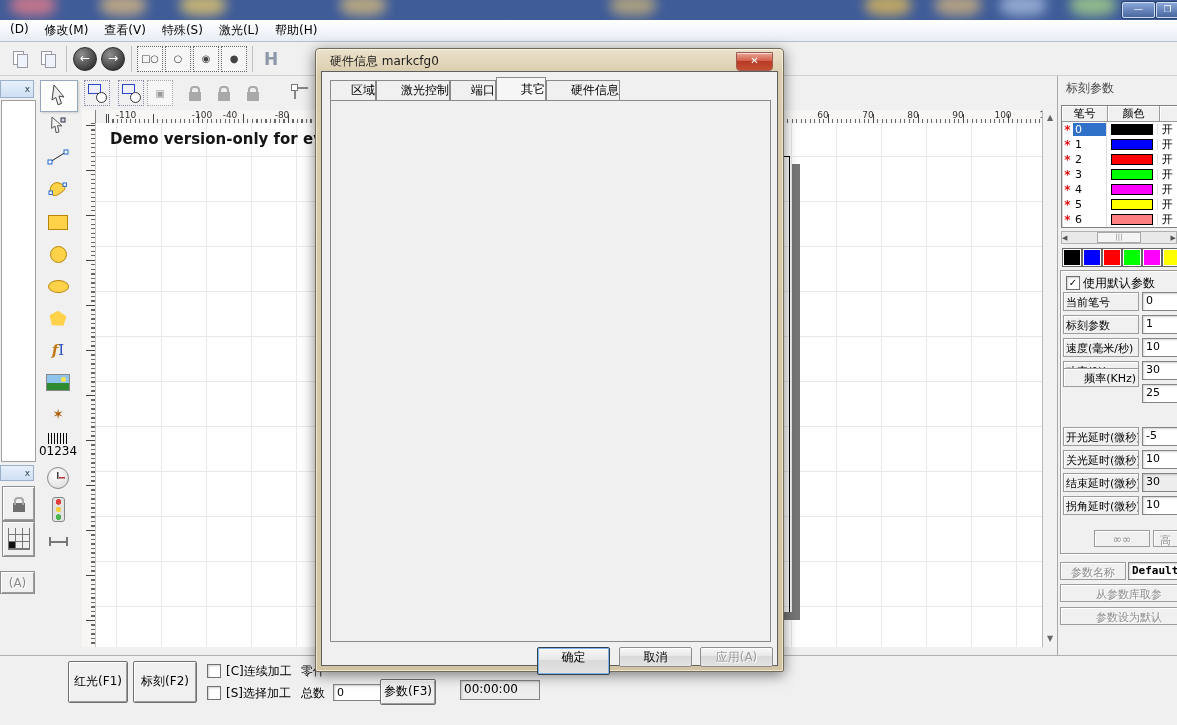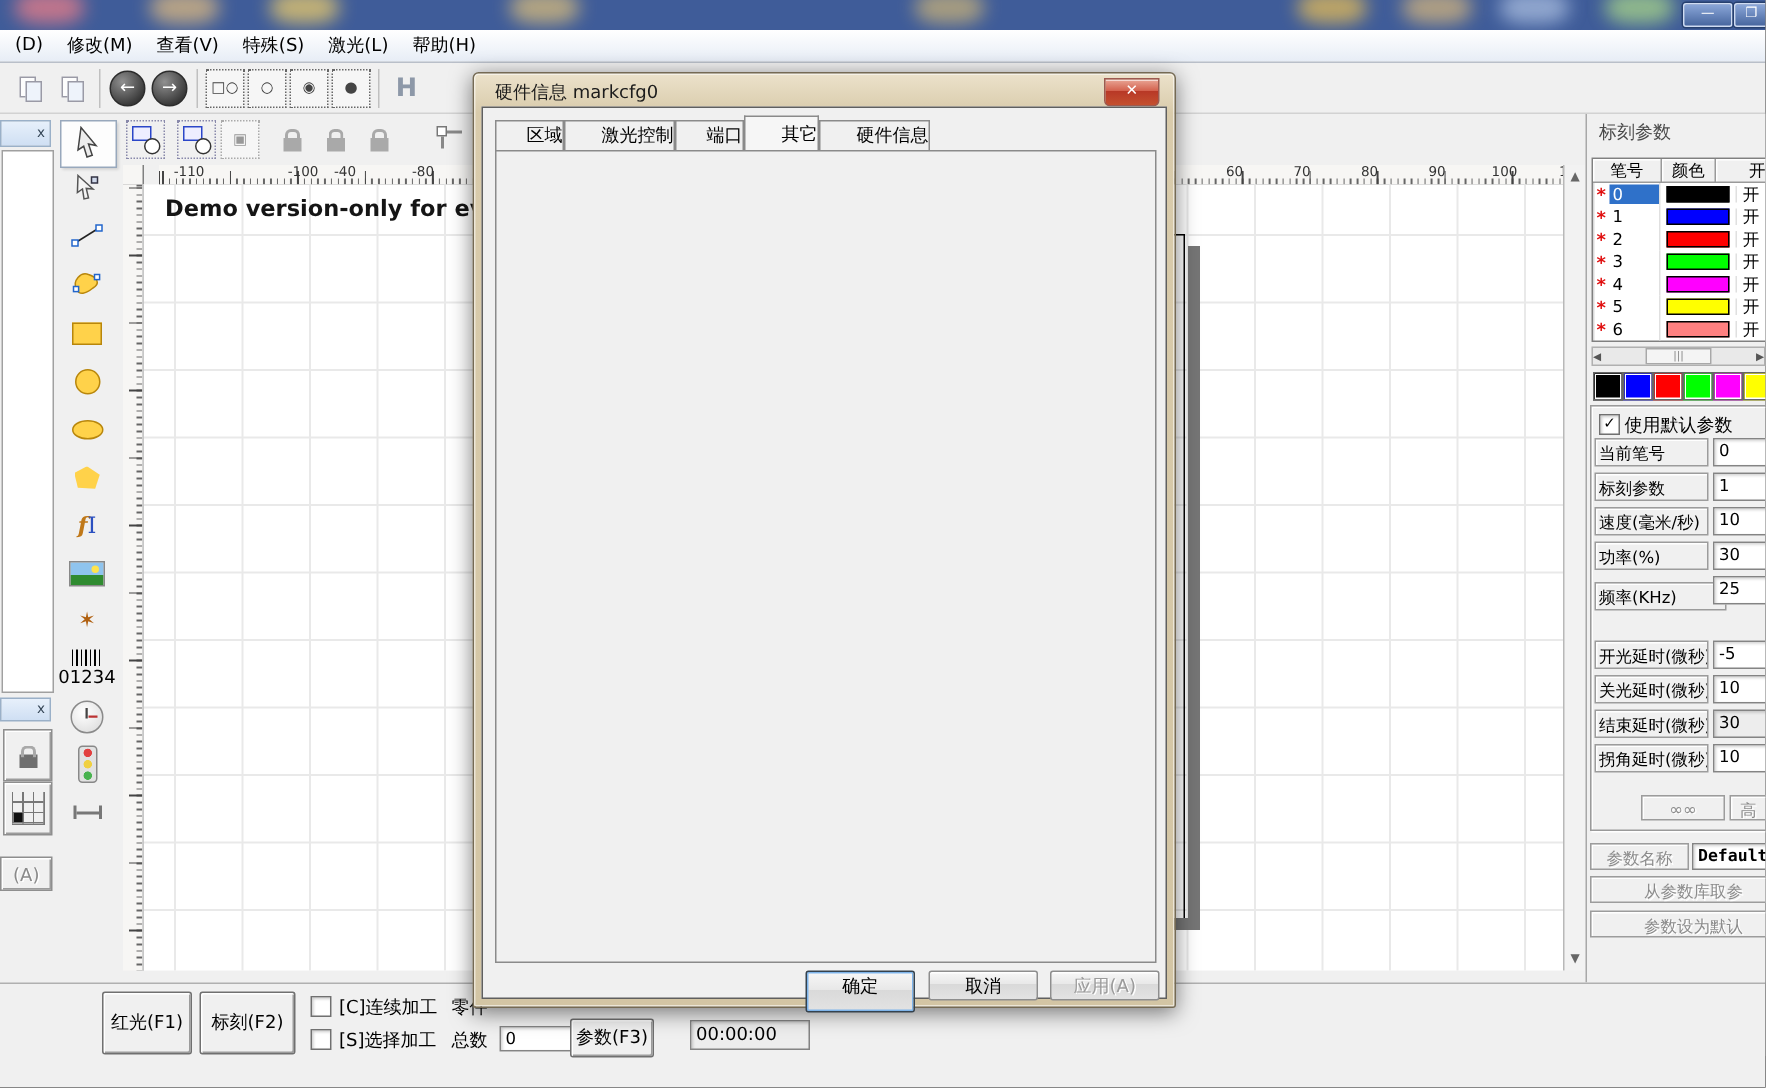--- a/index.html
+++ b/index.html
@@ -356,21 +356,21 @@
   <div class="abs vsb" style="left:1042px;top:110px;width:15px;height:537px">
     <span style="top:3px">▲</span>
     <span style="top:524px">▼</span>
   </div>
 
   <div class="abs rpanel">
     <div class="ptitle">标刻参数</div>
     <div class="pentable" id="pentable">
         <div class="phead">
           <div style="width: 46px;">笔号</div>
-          <div style="width: 36px;">颜色</div>
+          <div style="width: 52px; font-family: Liberation Mono, monospace;">颜色</div>
           <div style="width: 56px;">开</div>
         </div>
         <div class="prow">
           <div class="c1">
             <div class="star">*</div>
             <div class="num sel">0</div>
           </div>
           <div class="c2">
             <div class="sw" style="background: rgb(0, 0, 0);"></div>
           </div>
@@ -455,21 +455,21 @@
     <div class="lab" style="left:25px;top:199px">使用默认参数</div>
     <div id="param-rows">
         <div class="rlabel" style="left: 5px; top: 216px; width: 76px; height: 19px;">当前笔号</div>
         <div class="tb" style="left: 84px; top: 216px; width: 70px; height: 19px;">0</div>
         <div class="rlabel" style="left: 5px; top: 239px; width: 76px; height: 19px;">标刻参数</div>
         <div class="tb" style="left: 84px; top: 239px; width: 70px; height: 19px;">1</div>
         <div class="rlabel" style="left: 5px; top: 262px; width: 76px; height: 19px;">速度(毫米/秒)</div>
         <div class="tb" style="left: 84px; top: 262px; width: 70px; height: 19px;">10</div>
         <div class="rlabel" style="left: 5px; top: 285px; width: 76px; height: 19px;">功率(%)</div>
         <div class="tb" style="left: 84px; top: 285px; width: 70px; height: 19px;">30</div>
-        <div class="rlabel" style="left: 5px; top: 312px; width: 88px; height: 19px;">频率(KHz)</div>
+        <div class="rlabel" style="left: 5px; top: 292px; width: 76px; height: 19px; text-align: right;">频率(KHz)</div>
         <div class="tb" style="left: 84px; top: 308px; width: 70px; height: 19px;">25</div>
         <div class="rlabel" style="left: 5px; top: 351px; width: 76px; height: 19px;">开光延时(微秒)</div>
         <div class="tb" style="left: 84px; top: 351px; width: 70px; height: 19px;">-5</div>
         <div class="rlabel" style="left: 5px; top: 374px; width: 76px; height: 19px;">关光延时(微秒)</div>
         <div class="tb" style="left: 84px; top: 374px; width: 70px; height: 19px;">10</div>
         <div class="rlabel" style="left: 5px; top: 397px; width: 76px; height: 19px;">结束延时(微秒)</div>
         <div class="tb ro" style="left: 84px; top: 397px; width: 70px; height: 19px;">30</div>
         <div class="rlabel" style="left: 5px; top: 420px; width: 76px; height: 19px;">拐角延时(微秒)</div>
         <div class="tb" style="left: 84px; top: 420px; width: 70px; height: 19px;">10</div>
       </div>

